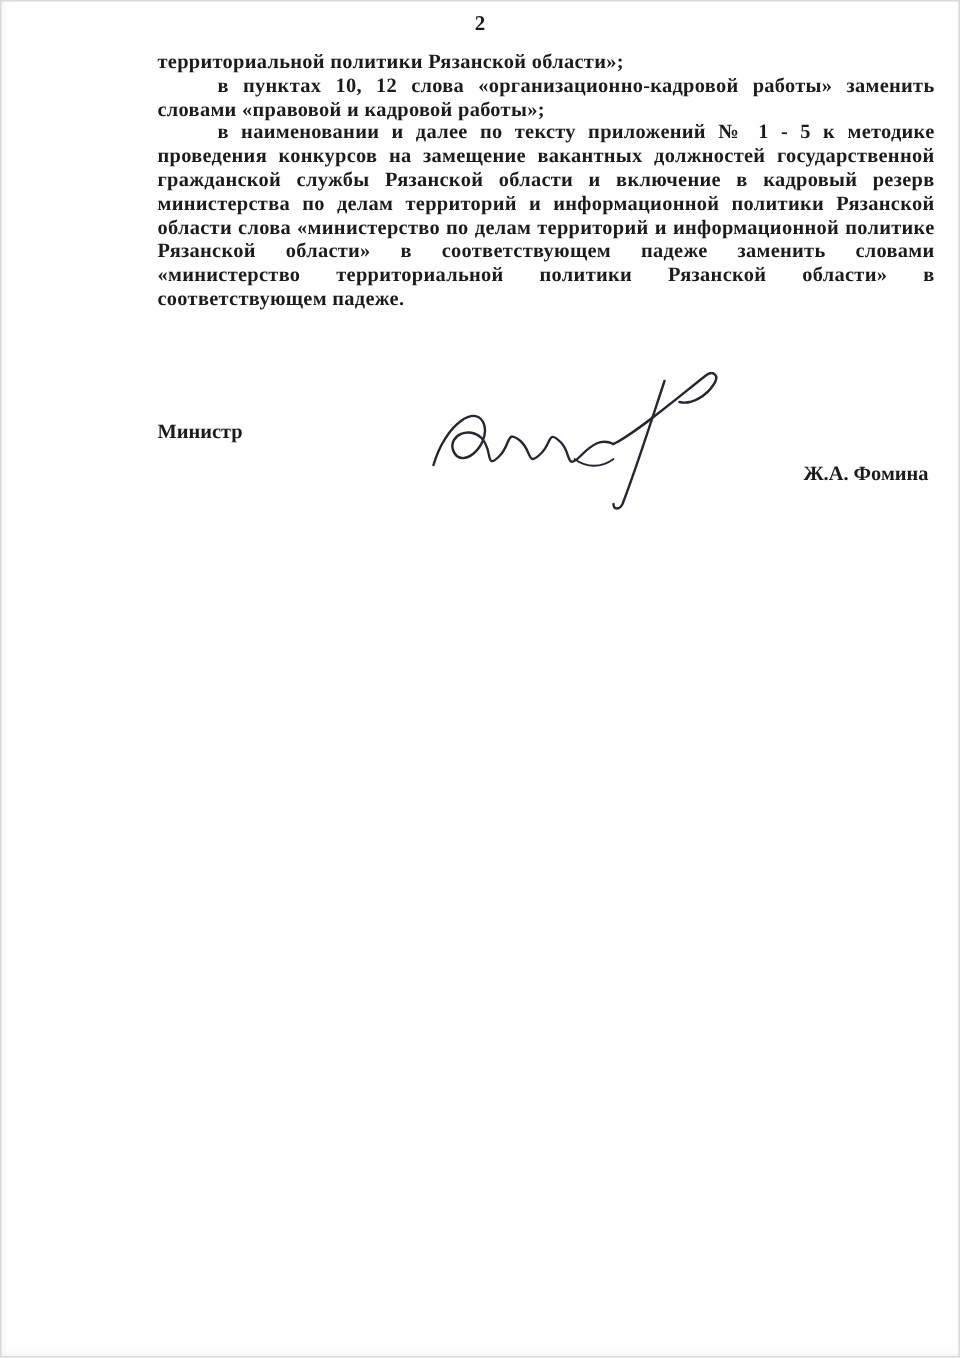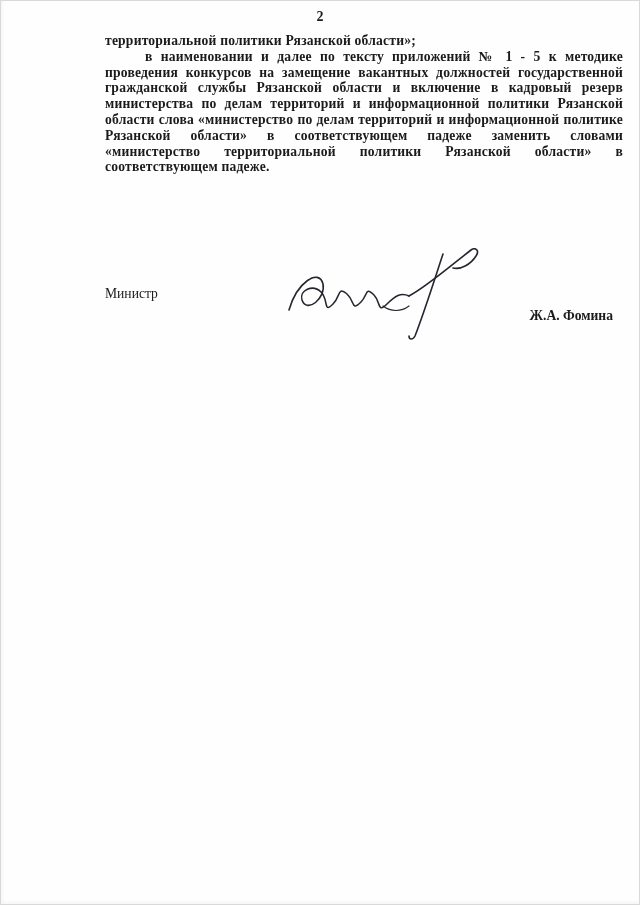--- a/index.html
+++ b/index.html
@@ -47,27 +47,27 @@
   .signature-area {
     position: absolute;
     top: 240px;
     left: 105px;
     width: 518px;
     height: 110px;
   }
   .minister-title {
     position: absolute;
     left: 0;
-    top: 46px;
+    top: 40px;
     font-size: 13.6px;
-    font-weight: normal;
+    font-weight: bold;
   }
   .minister-name {
     position: absolute;
-    right: 10px;
+    right: 4px;
     top: 68px;
     font-size: 13.6px;
     font-weight: bold;
   }
   .signature-svg {
     position: absolute;
     left: 170px;
     top: 8px;
     width: 230px;
     height: 95px;
@@ -75,20 +75,21 @@
 </style>
 </head>
 <body>
 
 <div class="page">
 
   <div class="page-number">2</div>
 
   <div class="content">
     <p>территориальной политики Рязанской области»;</p>
+    <p class="indent">в пунктах 10, 12 слова «организационно-кадровой работы» заменить словами «правовой и кадровой работы»;</p>
     <p class="indent">в наименовании и далее по тексту приложений № 1 - 5 к методике проведения конкурсов на замещение вакантных должностей государственной гражданской службы Рязанской области и включение в кадровый резерв министерства по делам территорий и информационной политики Рязанской области слова «министерство по делам территорий и информационной политике Рязанской области» в соответствующем падеже заменить словами «министерство территориальной политики Рязанской области» в соответствующем падеже.</p>
   </div>
 
   <div class="signature-area">
 
     <span class="minister-title">Министр</span>
 
     <svg class="signature-svg" viewBox="0 0 230 95" fill="none" xmlns="http://www.w3.org/2000/svg">
       <path d="M 14 62
                C 22 34, 44 20, 48 36

